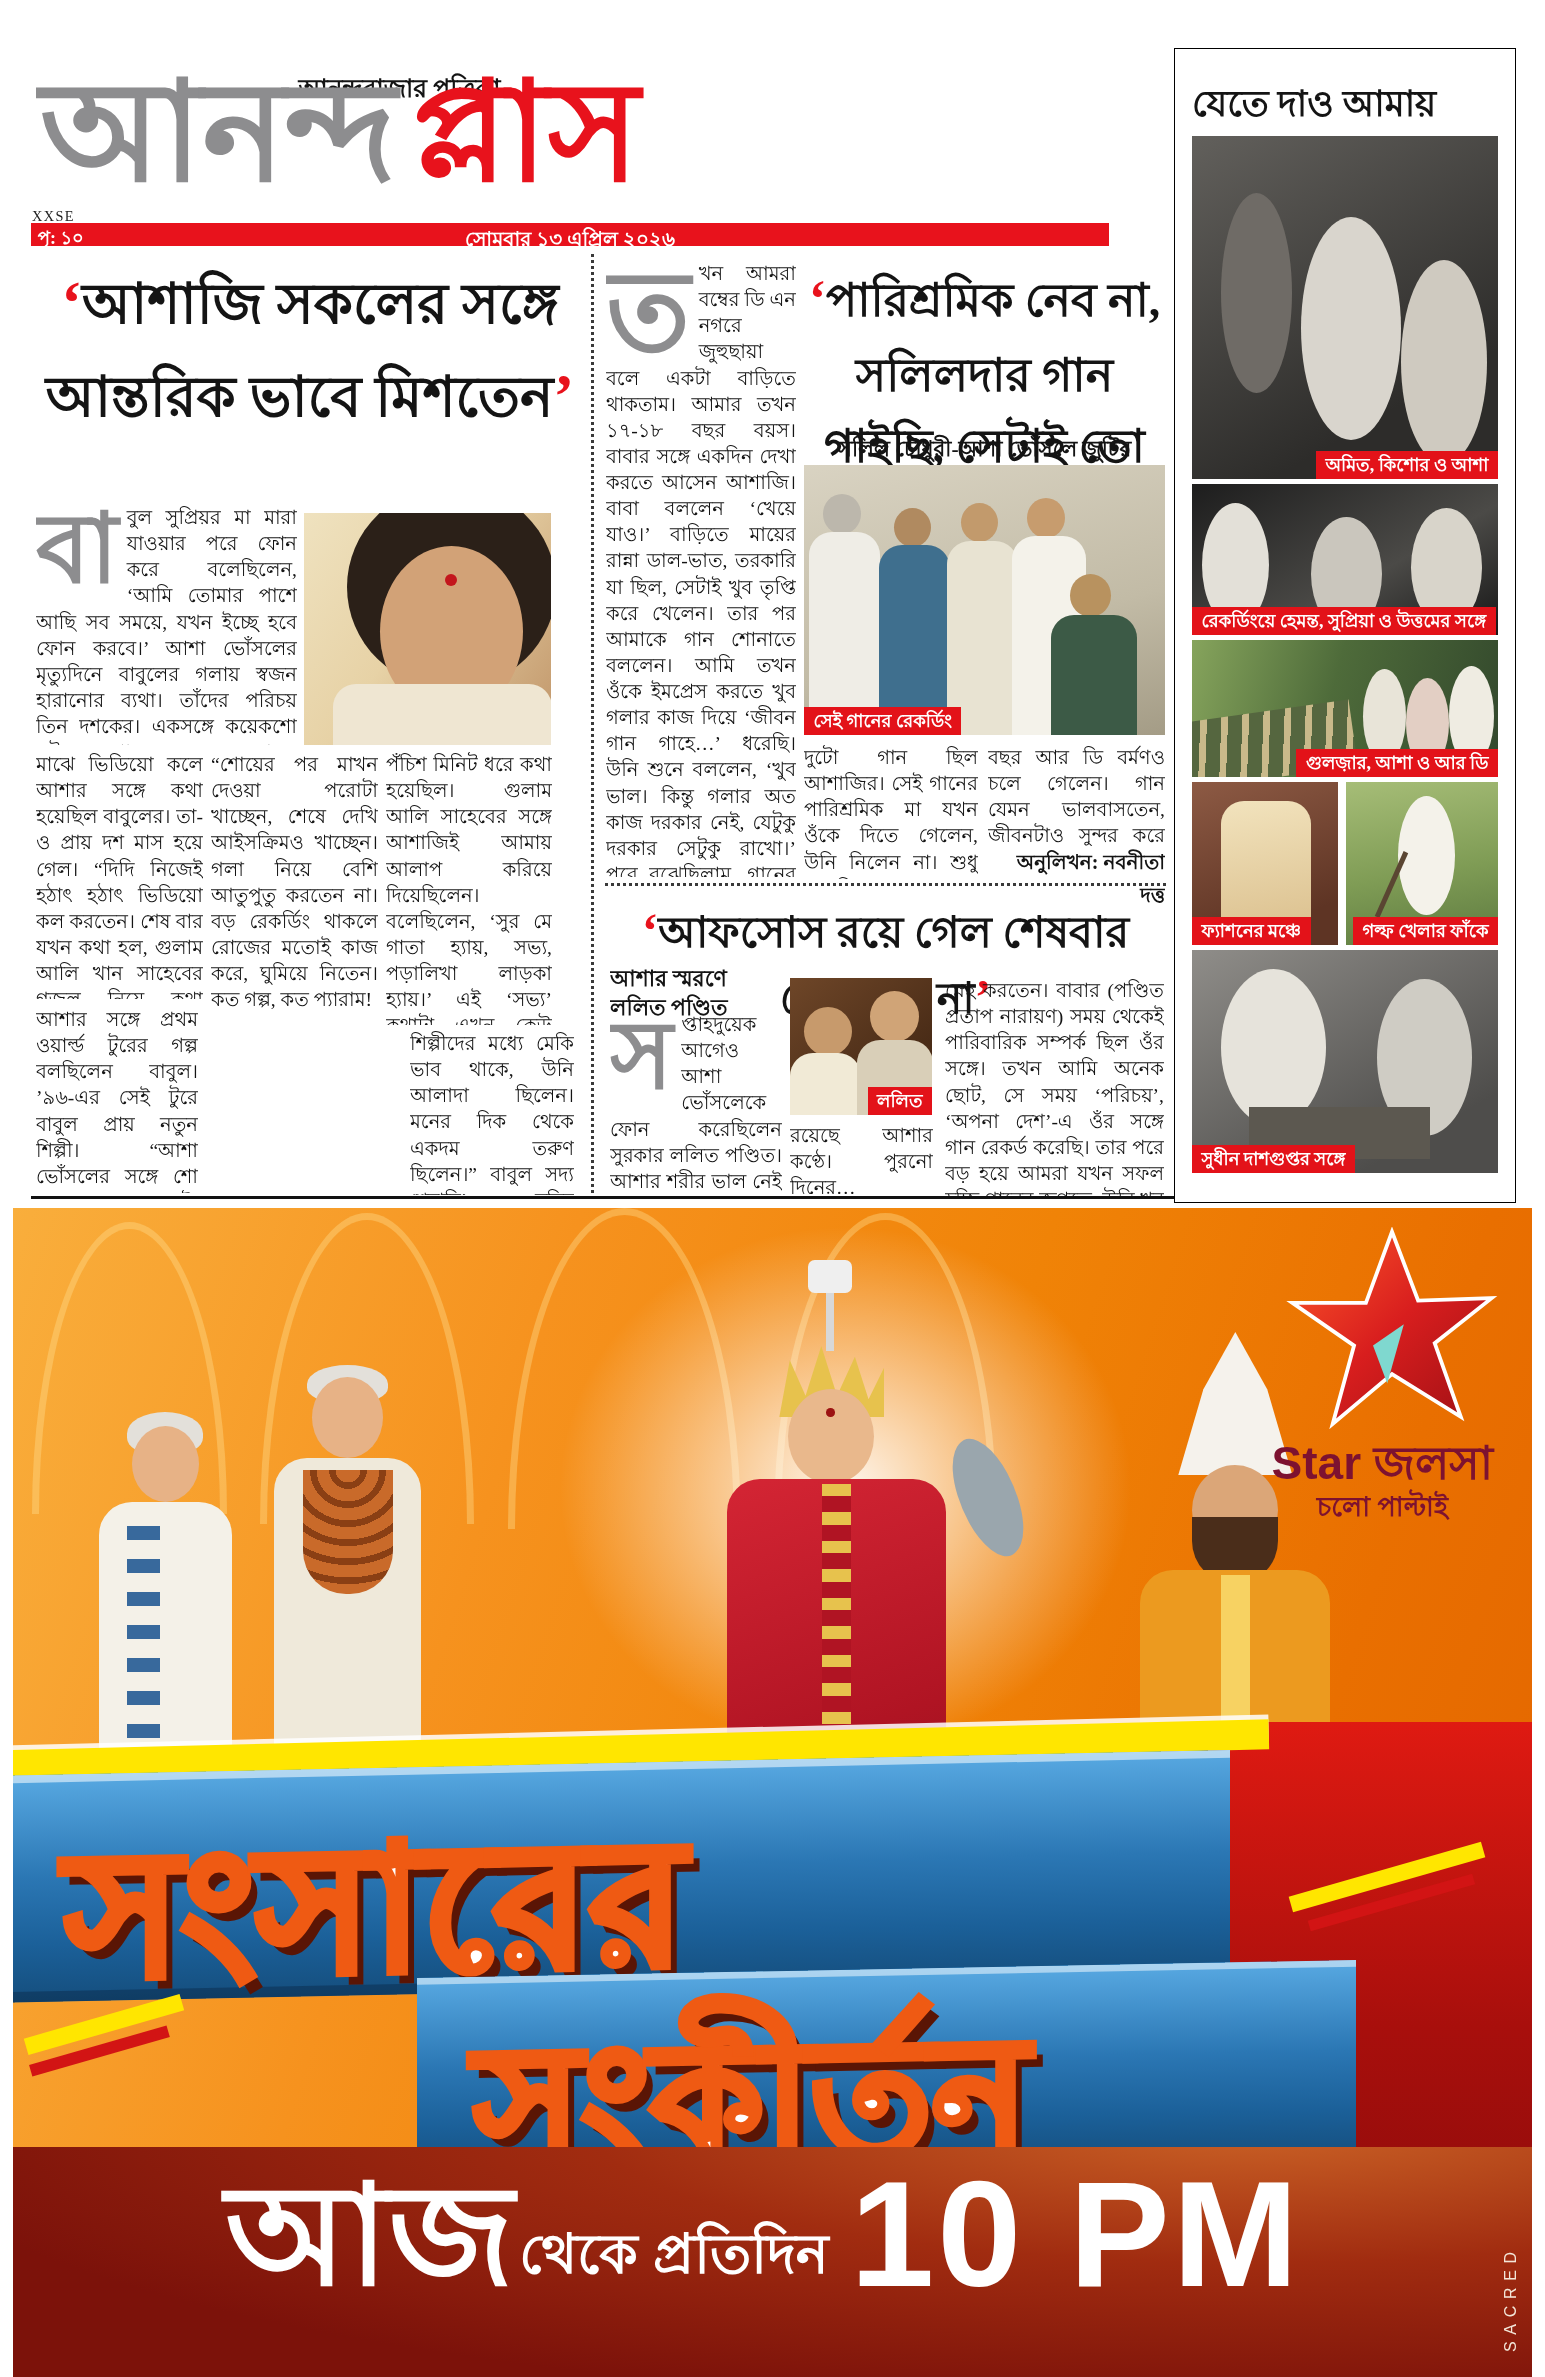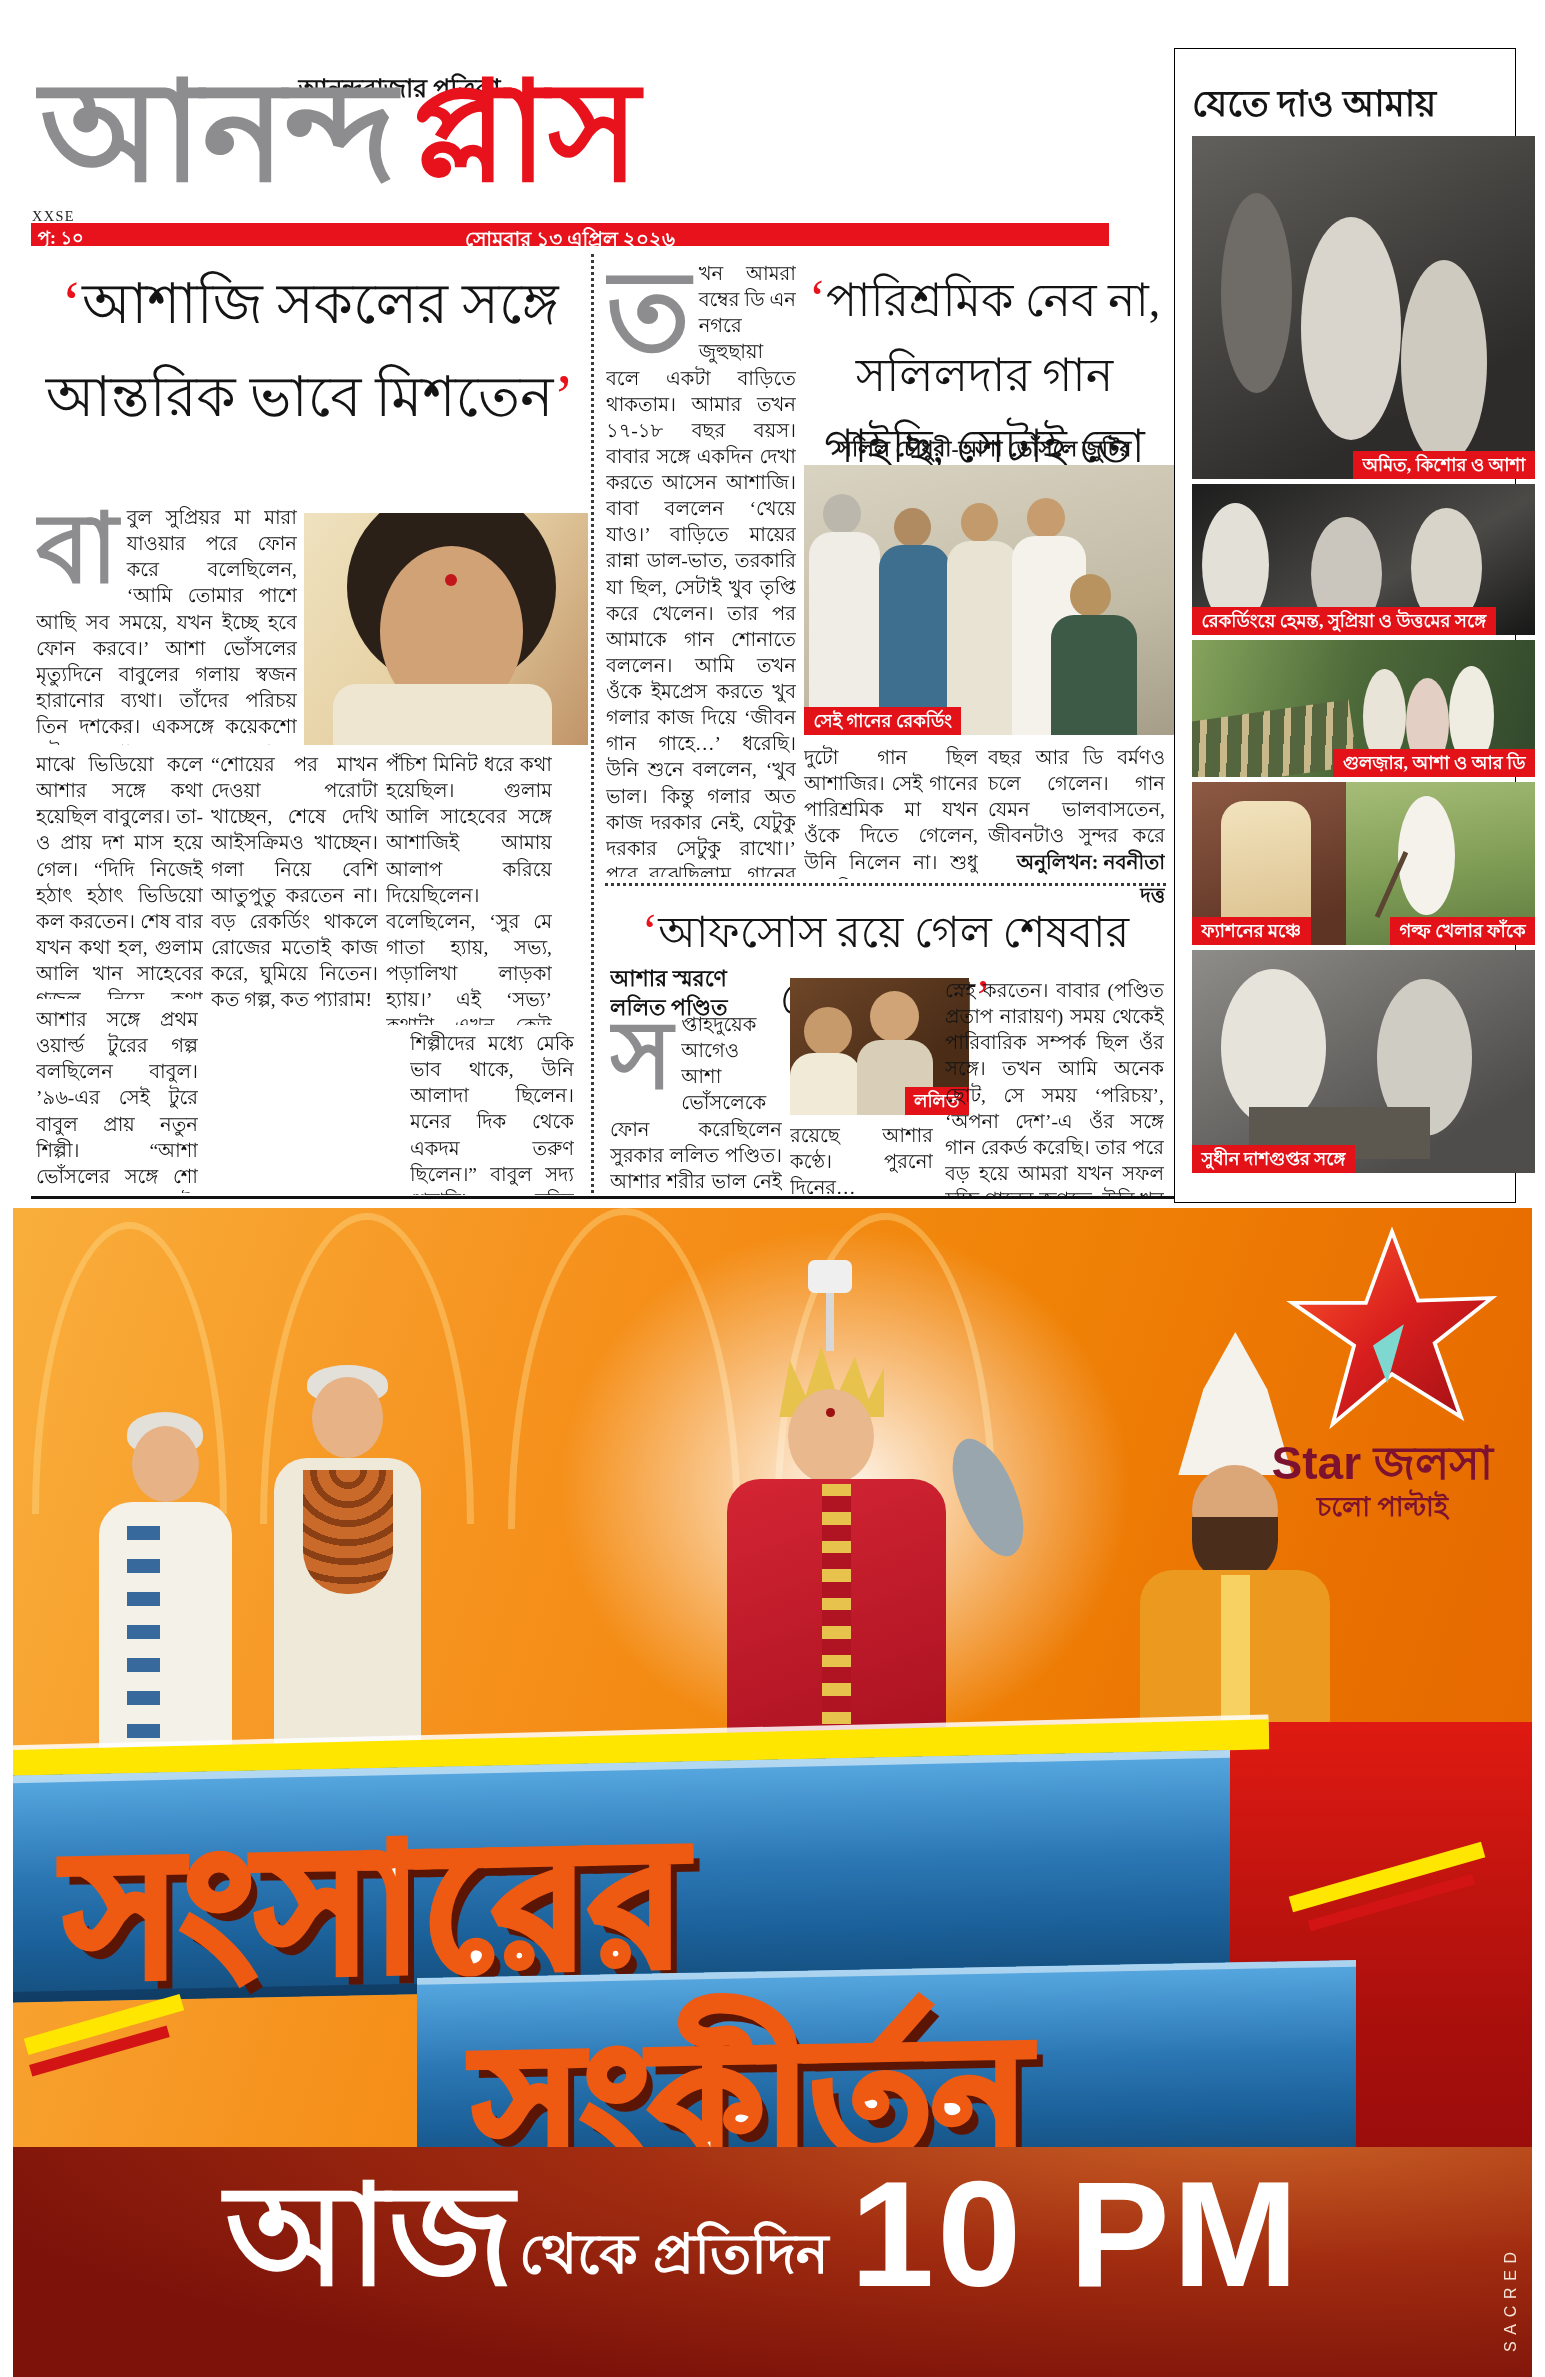--- a/index.html
+++ b/index.html
@@ -14,30 +14,30 @@
   #edition-code{left:32px;top:208px;font:400 14.3px "Liberation Serif",serif;letter-spacing:1.4px;color:#222;}
   #paper-name{left:257px;top:69px;width:285px;font:700 25px "Liberation Serif",serif;text-align:center;}
   #logo{left:40px;top:61px;width:723px;height:162px;font:700 139px "Liberation Serif",serif;line-height:1.05;white-space:nowrap;}
   #logo .gray{color:#8d8d8f;}
   #logo .red{color:#e8121c;margin-left:16px;}
   #red-bar{left:31px;top:223px;width:1078px;height:23px;background:#e8121c;}
   #page-label{left:6.7px;top:1.4px;color:#fff;font:700 18px "Liberation Serif",serif;}
   #issue-date{left:0;top:1px;width:100%;text-align:center;color:#fff;font:700 20px "Liberation Serif",serif;}
 
   
-  .hl{font-weight:400;line-height:1.5;}
+  .hl{font-weight:700;line-height:1.5;}
   .q{color:#e8121c;}
   .body-col{font-size:19.5px;line-height:1.34;}
   .dropcap{float:left;font-weight:700;color:#8d8d8f;line-height:.85;margin:3.8px 8.6px 0 0;}
   .cap{position:absolute;background:#e31219;color:#fff;font:700 18px "Liberation Serif",serif;
        padding:2.9px 9.5px;line-height:1.25;white-space:nowrap;}
   .byline{font-weight:700;}
   .vdots{border-left:3.3px dotted #3a3a3a;}
   .hdots{border-top:3.3px dotted #3a3a3a;}
-  .ph{position:absolute;overflow:hidden;padding-left:37px;}
+  .ph{position:absolute;overflow:hidden;}
   .blob{position:absolute;border-radius:50%;}
   .torso{position:absolute;border-radius:23px 23px 0 0;}
 
   
   #a1-headline{left:33px;top:256px;width:554px;font-size:56px;}
   #a1-headline .q{font-size:62px;}
   #a1-subhead{left:33px;top:453px;width:554px;font:700 24px "Liberation Serif",serif;}
   #a1-col1{left:36px;top:505px;width:261px;height:240px;}
   #a1-col1 .dropcap{font-size:97px;}
   #a1-photo1{left:304px;top:513px;width:247px;height:232px;background:linear-gradient(125deg,#efe2bf 0%,#e7d2a6 45%,#c09468 100%);}

